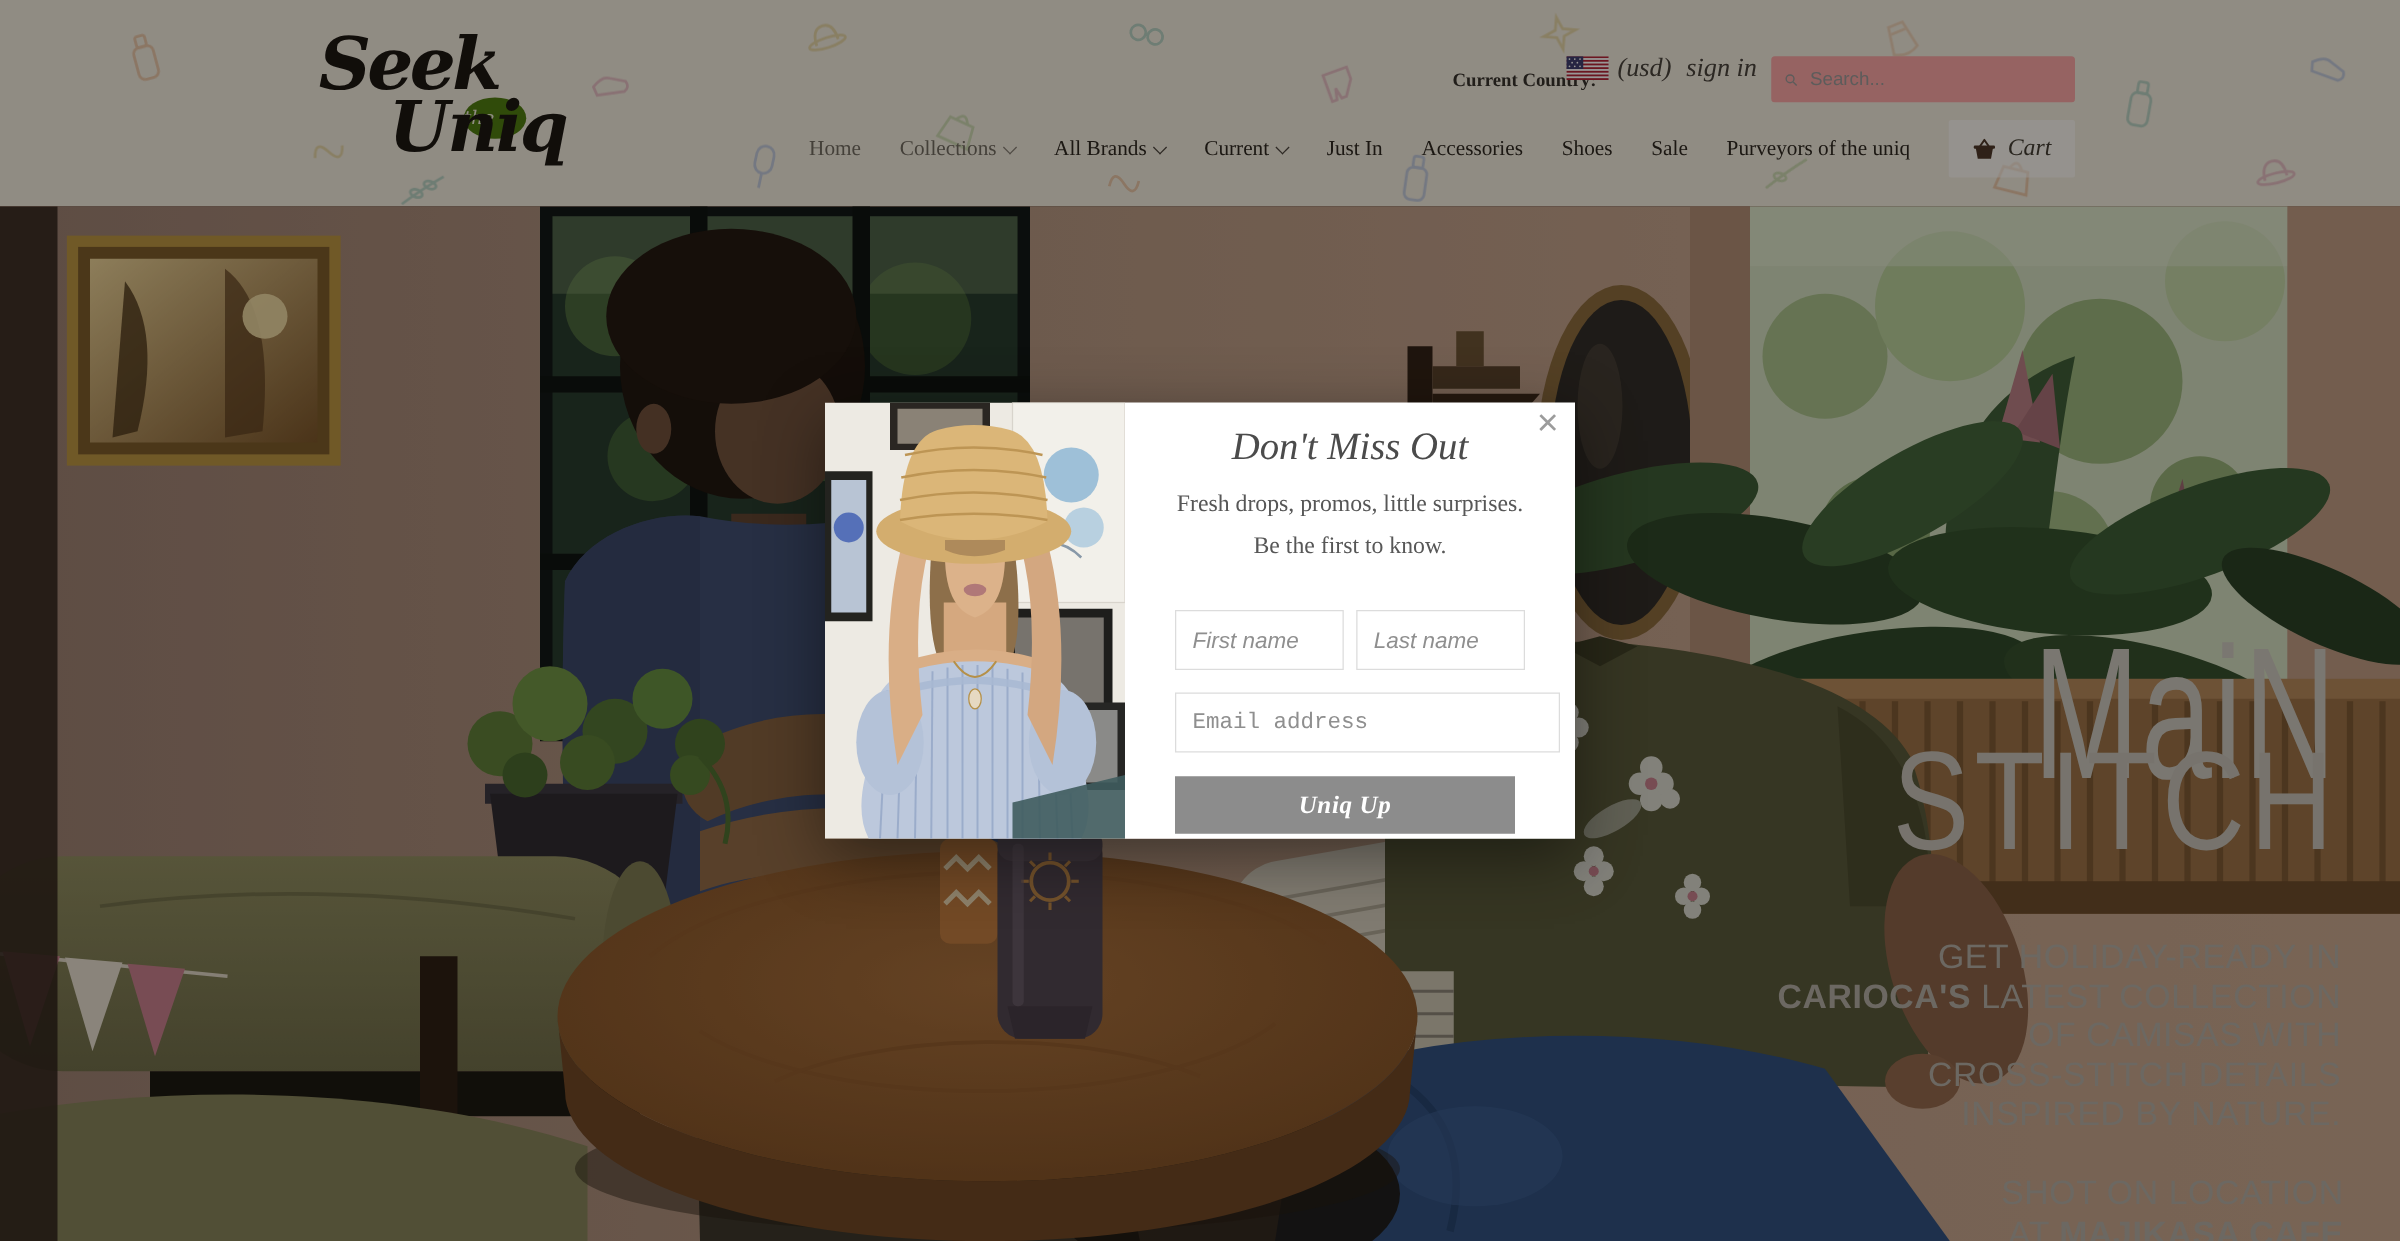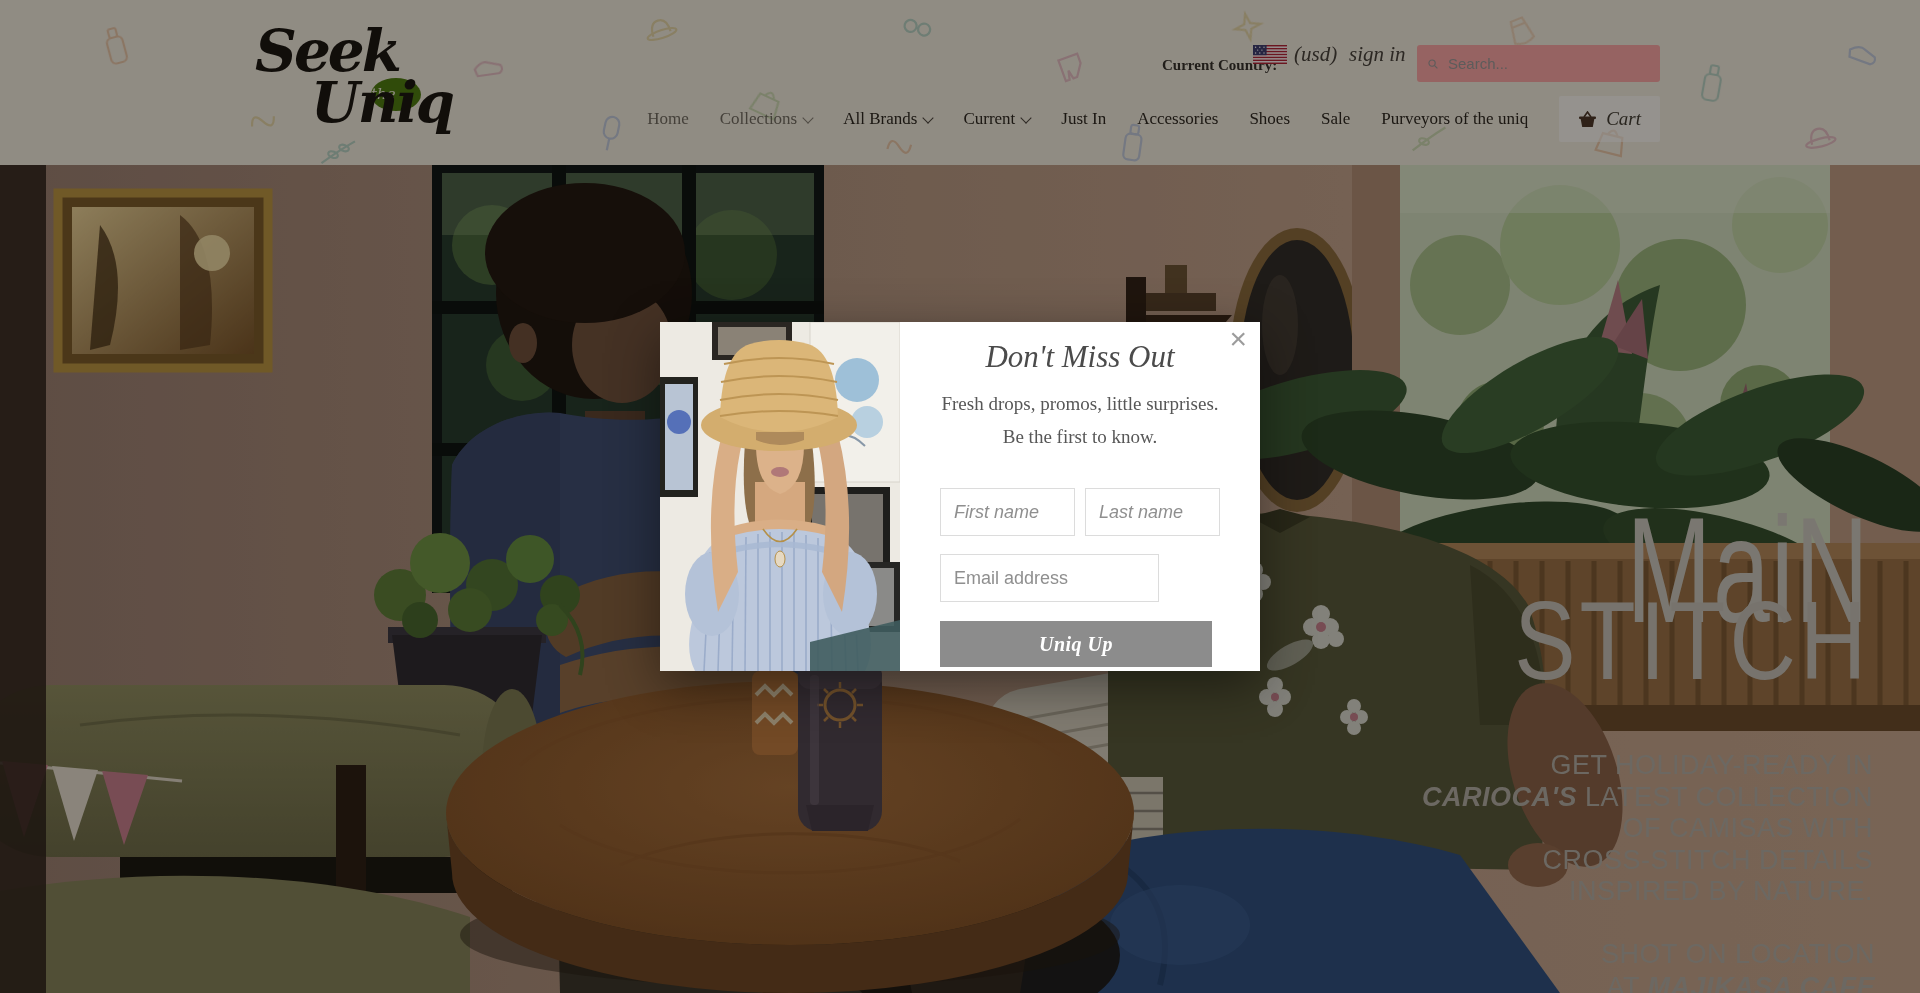--- a/index.html
+++ b/index.html
@@ -28,39 +28,39 @@
   .chev{display:inline-block;width:7px;height:7px;border-right:1.6px solid currentColor;border-bottom:1.6px solid currentColor;transform:rotate(45deg);margin-left:7px;vertical-align:2px;opacity:.85;}
   .cart-btn{display:flex;align-items:center;gap:9px;background:rgba(255,255,255,.55);padding:12px 19px;border-radius:2px;cursor:pointer;}
   .cart-btn span{font:italic 400 19px "Liberation Serif",serif;color:#3f3a31;}
 
   
   .hero{position:absolute;top:165px;left:0;width:1920px;height:828px;background:#b1937f;overflow:hidden;}
   .hero svg.scene{position:absolute;left:0;top:0;}
   .headline1{position:absolute;right:50px;top:330px;font:400 150px/150px "Liberation Sans",sans-serif;color:#ccc8bf;transform:scaleX(.68);transform-origin:100% 50%;letter-spacing:2px;white-space:nowrap;}
   .headline2{position:absolute;right:50px;top:420px;font:400 112px/112px "Liberation Sans",sans-serif;color:#c6c2b9;transform:scaleX(.82);transform-origin:100% 50%;letter-spacing:5px;white-space:nowrap;}
   .promo{position:absolute;right:47px;top:585px;text-align:right;font:400 27px/31.5px "Liberation Sans",sans-serif;color:#b3afa6;letter-spacing:.5px;white-space:nowrap;}
-  .promo .brand,.credit .brand{font-weight:700;font-style:italic;text-align:center;}
+  .promo .brand,.credit .brand{font-weight:700;text-align:center;}
   .credit{position:absolute;right:45px;top:773px;text-align:right;font:400 27px/33px "Liberation Sans",sans-serif;color:#b3afa6;letter-spacing:.5px;white-space:nowrap;}
 
   
   .dim{position:absolute;inset:0;background:rgba(10,8,5,.42);z-index:40;}
 
   
   .modal{position:absolute;left:660px;top:322px;width:600px;height:349px;z-index:60;display:flex;box-shadow:0 14px 48px rgba(0,0,0,.45);}
   .modal-img{width:240px;height:349px;flex:none;}
   .modal-pane{flex:1;background:#fff;position:relative;}
   .modal-close{position:absolute;top:0px;right:13px;font:300 30px/34px "Liberation Sans",sans-serif;color:#9c9c9c;cursor:pointer;}
   .modal-title{position:absolute;top:17px;left:0;width:100%;text-align:center;font:italic 400 31px "Liberation Serif",serif;color:#4b4b4b;}
   .modal-line{position:absolute;left:0;width:100%;text-align:center;font:400 19px "Liberation Serif",serif;color:#575757;}
   .ml1{top:71px;} .ml2{top:104px;}
   .fields{position:absolute;top:166px;left:40px;width:281px;display:flex;gap:10px;}
   .fld{box-sizing:border-box;height:48px;border:1px solid #dcdcdc;background:#fff;padding:0 13px;font:400 18px "Liberation Sans",sans-serif;color:#444;outline:none;}
   .fld::placeholder{color:#8f8f8f;}
   .fld.half{width:135px;font-style:italic;}
-  .fld.email{position:absolute;top:232px;left:40px;width:219px;}
+  .fld.email{position:absolute;top:232px;left:40px;width:308px;font-family:Liberation Mono, monospace;}
   .submit{position:absolute;top:299px;left:40px;width:272px;height:46px;background:#8c8c8c;border:none;color:#fff;font:italic 700 20px "Liberation Serif",serif;letter-spacing:.5px;cursor:pointer;}
 </style>
 </head>
 <body>
 
 <div class="page">
 
   <div class="header">
     <svg class="doodles" width="1920" height="165">
       <g fill="none" stroke-width="2.2" opacity=".5">

